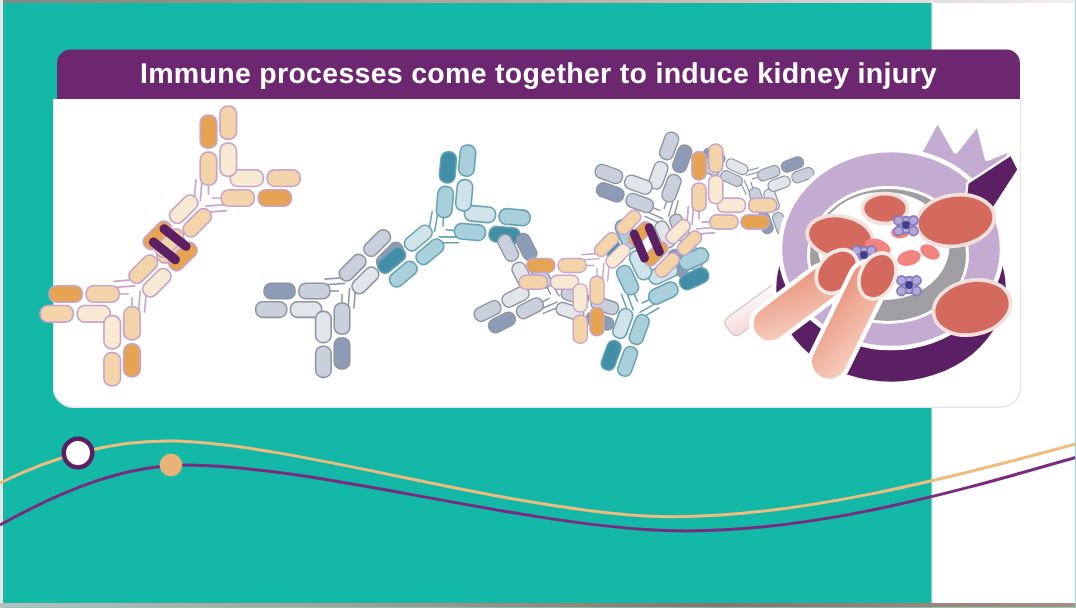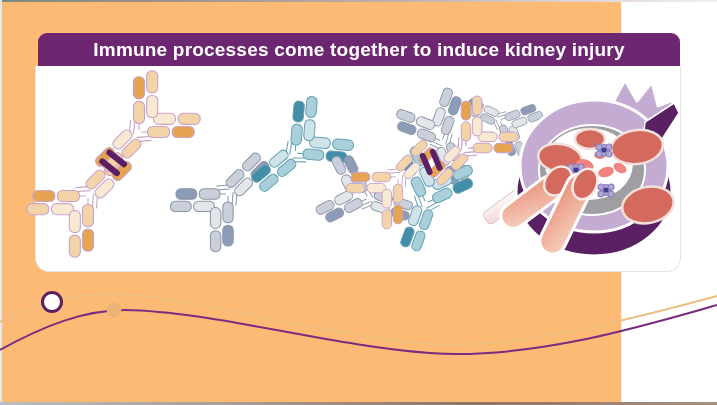--- a/index.html
+++ b/index.html
@@ -1,18 +1,18 @@
 <!DOCTYPE html>
 <html><head>
 <meta charset="utf-8">
 <style>
   html,body{margin:0;padding:0;}
   body{width:717px;height:405px;overflow:hidden;background:#ffffff;
        font-family:"Liberation Sans", sans-serif;}
-  .stage{position:relative;width:622px;height:405px;background:#fdba74;}
+  .stage{position:relative;width:622px;height:405px;background:#14b8a6;}
 
   
   .edge-top{position:absolute;left:0;top:0;width:717px;height:2px;
     background:linear-gradient(90deg,#7e8a80,#9a8f86,#b3a09b,#c9b4b0,#ddd3d1,#f2efef);}
   .edge-bottom{position:absolute;left:0;bottom:0;width:717px;height:3px;
     background:linear-gradient(90deg,#bdbdbd,#a99b90,#8d7464,#a98f7f);}
   .edge-left{position:absolute;left:0;top:0;width:2px;height:405px;background:#e7e7e7;}
   .edge-right{position:absolute;right:0;top:0;width:1px;height:405px;background:#efefef;}
 
   .banner{position:absolute;left:38px;top:33px;width:642px;height:33px;

